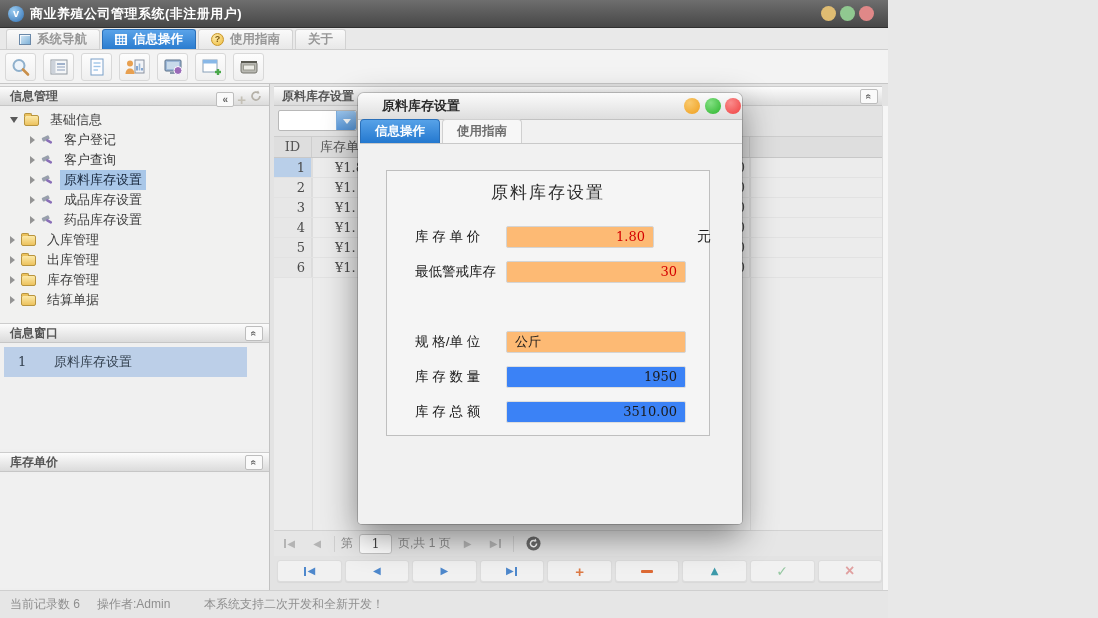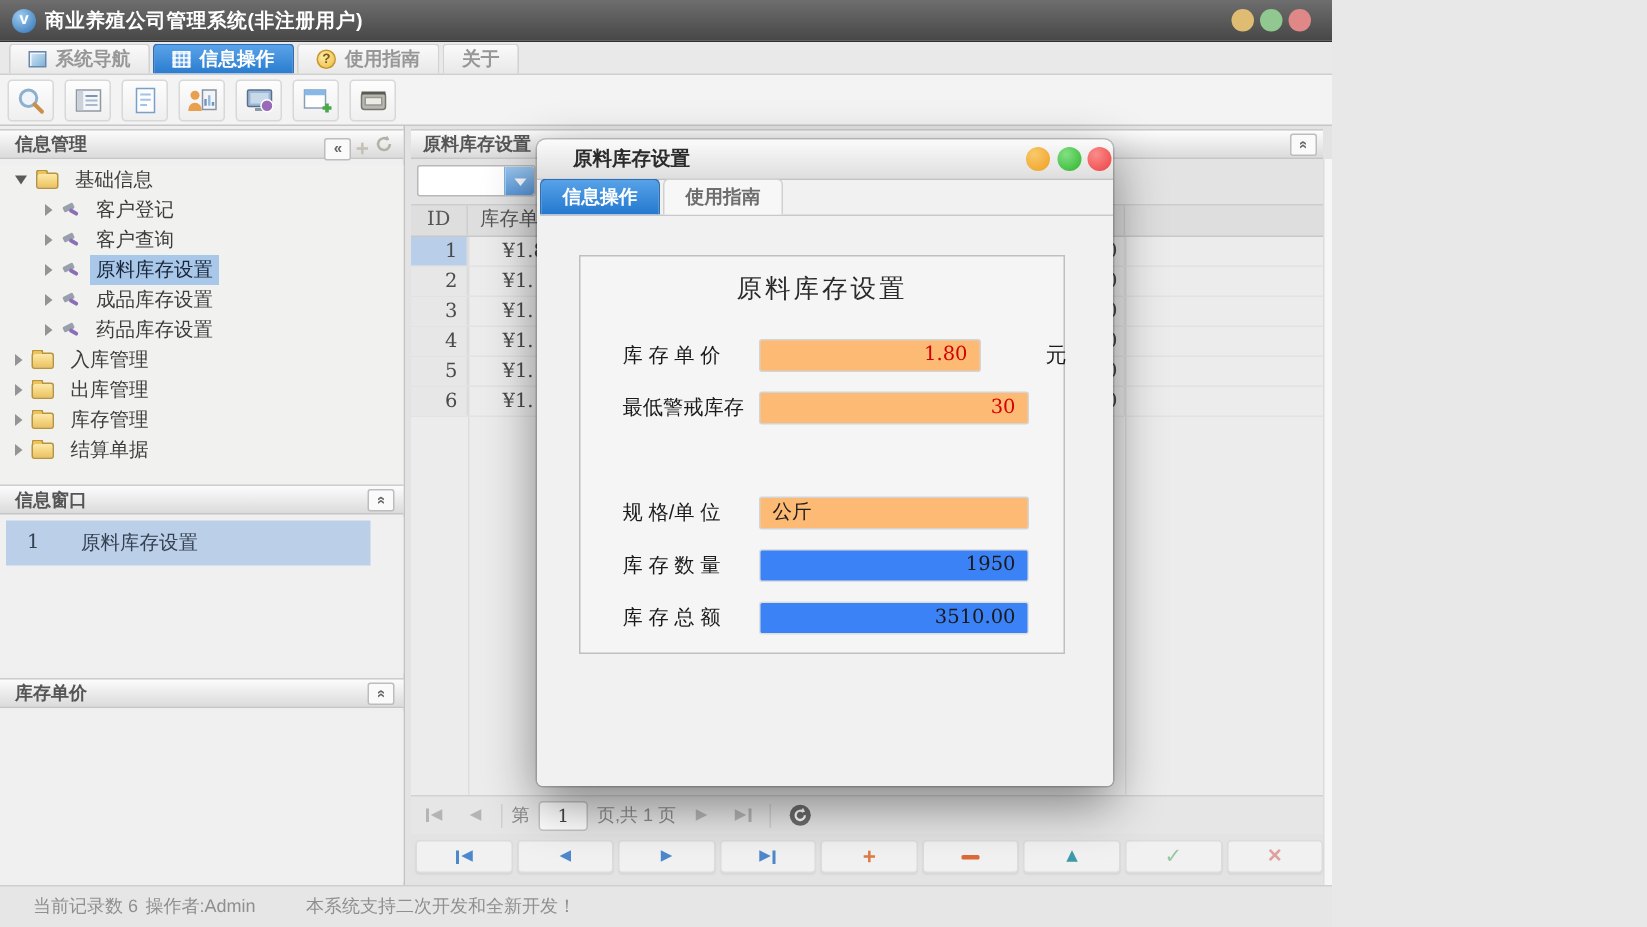--- a/index.html
+++ b/index.html
@@ -128,21 +128,21 @@
   .plus { font-size:15px; font-weight:700; color:#dd7a45; line-height:1; }
   .mbar { display:inline-block; width:12px; height:3px; background:#dd6a35; border-radius:1px; }
   .up { font-family:"DejaVu Sans",sans-serif; font-size:10px; color:#3d9aaa; line-height:1; }
   .chk { font-family:"DejaVu Sans",sans-serif; font-size:14px; font-weight:700; color:#96c8a2; line-height:1; }
   .xx { font-size:16px; font-weight:700; color:#e0a0a0; line-height:1; }
 
   
   .statusbar { position:absolute; left:0; top:590px; right:0; height:28px; background:#e6e6e6;
     border-top:1px solid #cfcfcf; color:#8f8f8f; font-size:12px; line-height:27px; }
   .statusbar span { position:absolute; }
-  .st1 { left:10px;margin-left:12px; } .st2 { left:97px; } .st3 { left:204px; }
+  .st1 { left:10px; } .st2 { left:97px; } .st3 { left:204px; }
 
   
   .dialog { position:absolute; left:358px; top:93px; width:384px; height:431px; background:#f1f1f1;
     border-radius:6px 6px 4px 4px; overflow:hidden;
     box-shadow:0 12px 34px rgba(0,0,0,.45), 0 0 0 1px rgba(0,0,0,.18); z-index:10; }
   .dlg-titlebar { position:absolute; left:0; top:0; right:0; height:27px;
     background:linear-gradient(#fbfbfb,#dedede); border-bottom:1px solid #c2c2c2; }
   .dlg-titlebar .dtitle { position:absolute; left:24px; top:0; line-height:26px; font-size:13px;
     font-weight:700; color:#2b2b2b; }
   .dlight { position:absolute; width:16px; height:16px; border-radius:50%; top:5px; }

